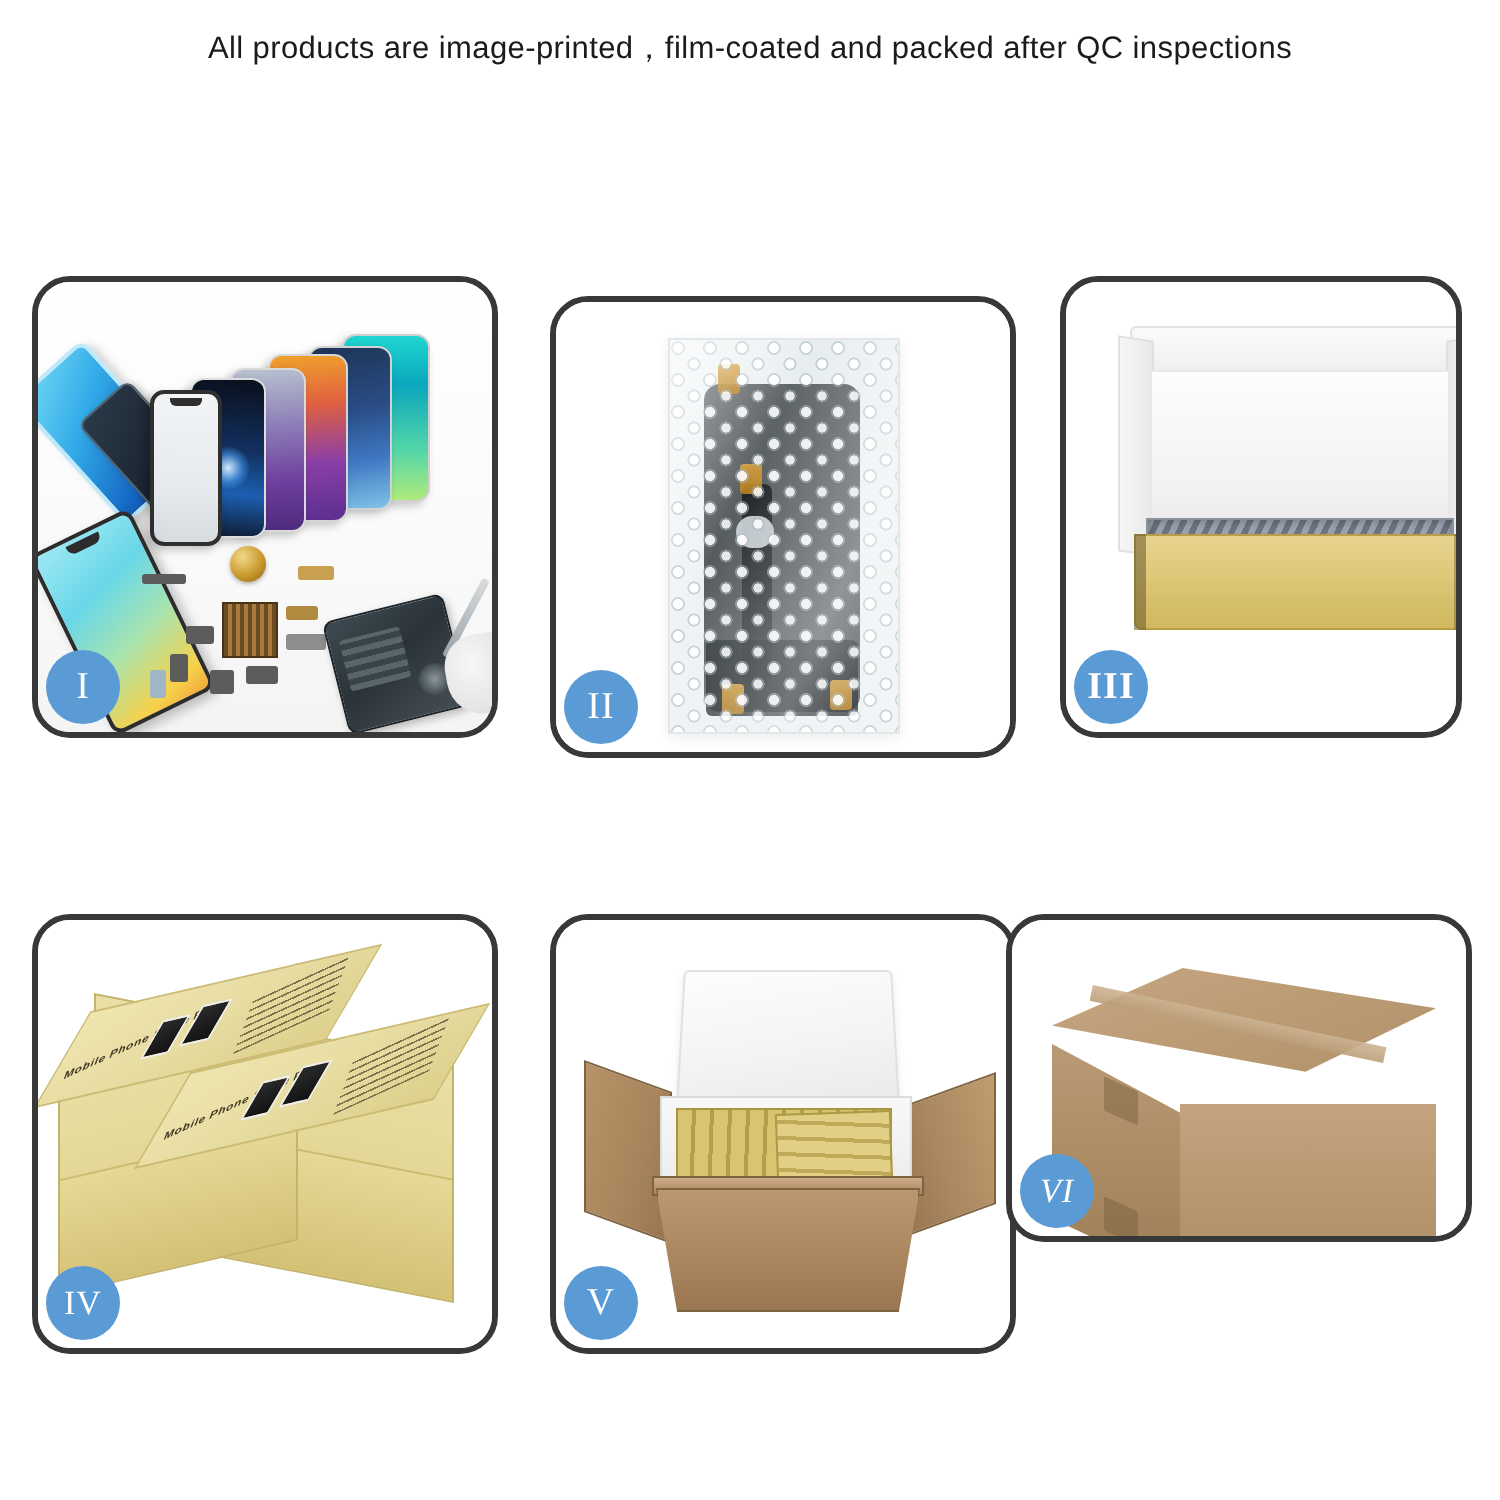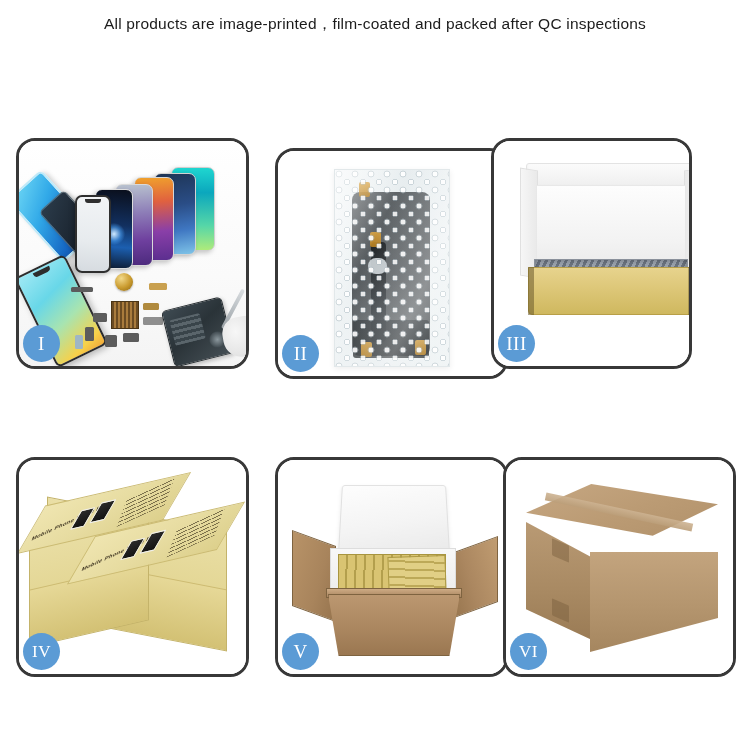--- a/index.html
+++ b/index.html
@@ -28,24 +28,24 @@
   .grid { position: absolute; left: 16px; top: 138px; width: 720px; height: 540px; }
   .panel {
     position: absolute;
     border: 3px solid #383838;
     border-radius: 19px;
     background: #fdfdfd;
     overflow: hidden;
   }
   .p1 { left: 0px;   top: 0px;   width: 233px; height: 231px; }
   .p2 { left: 259px; top: 0px;   width: 233px; height: 231px; margin-top: 10px; }
-  .p3 { left: 475px; top: 0px;   width: 201px; height: 231px; }
+  .p3 { left: 514px; top: 0px;   width: 201px; height: 231px; font-weight: bold; }
   .p4 { left: 0px;   top: 319px; width: 233px; height: 220px; }
   .p5 { left: 259px; top: 319px; width: 233px; height: 220px; }
-  .p6 { left: 487px; top: 319px; width: 233px; height: 220px; }
+  .p6 { left: 487px; top: 319px; width: 233px; height: 164px; font-style: italic; }
 
   .stage { position: absolute; inset: 0; }
 
   
   .badge {
     position: absolute; left: 4px; bottom: 4px;
     width: 37px; height: 37px; border-radius: 50%;
     background: #5b9bd5;
     color: #ffffff;
     font-family: "Liberation Serif", serif;

